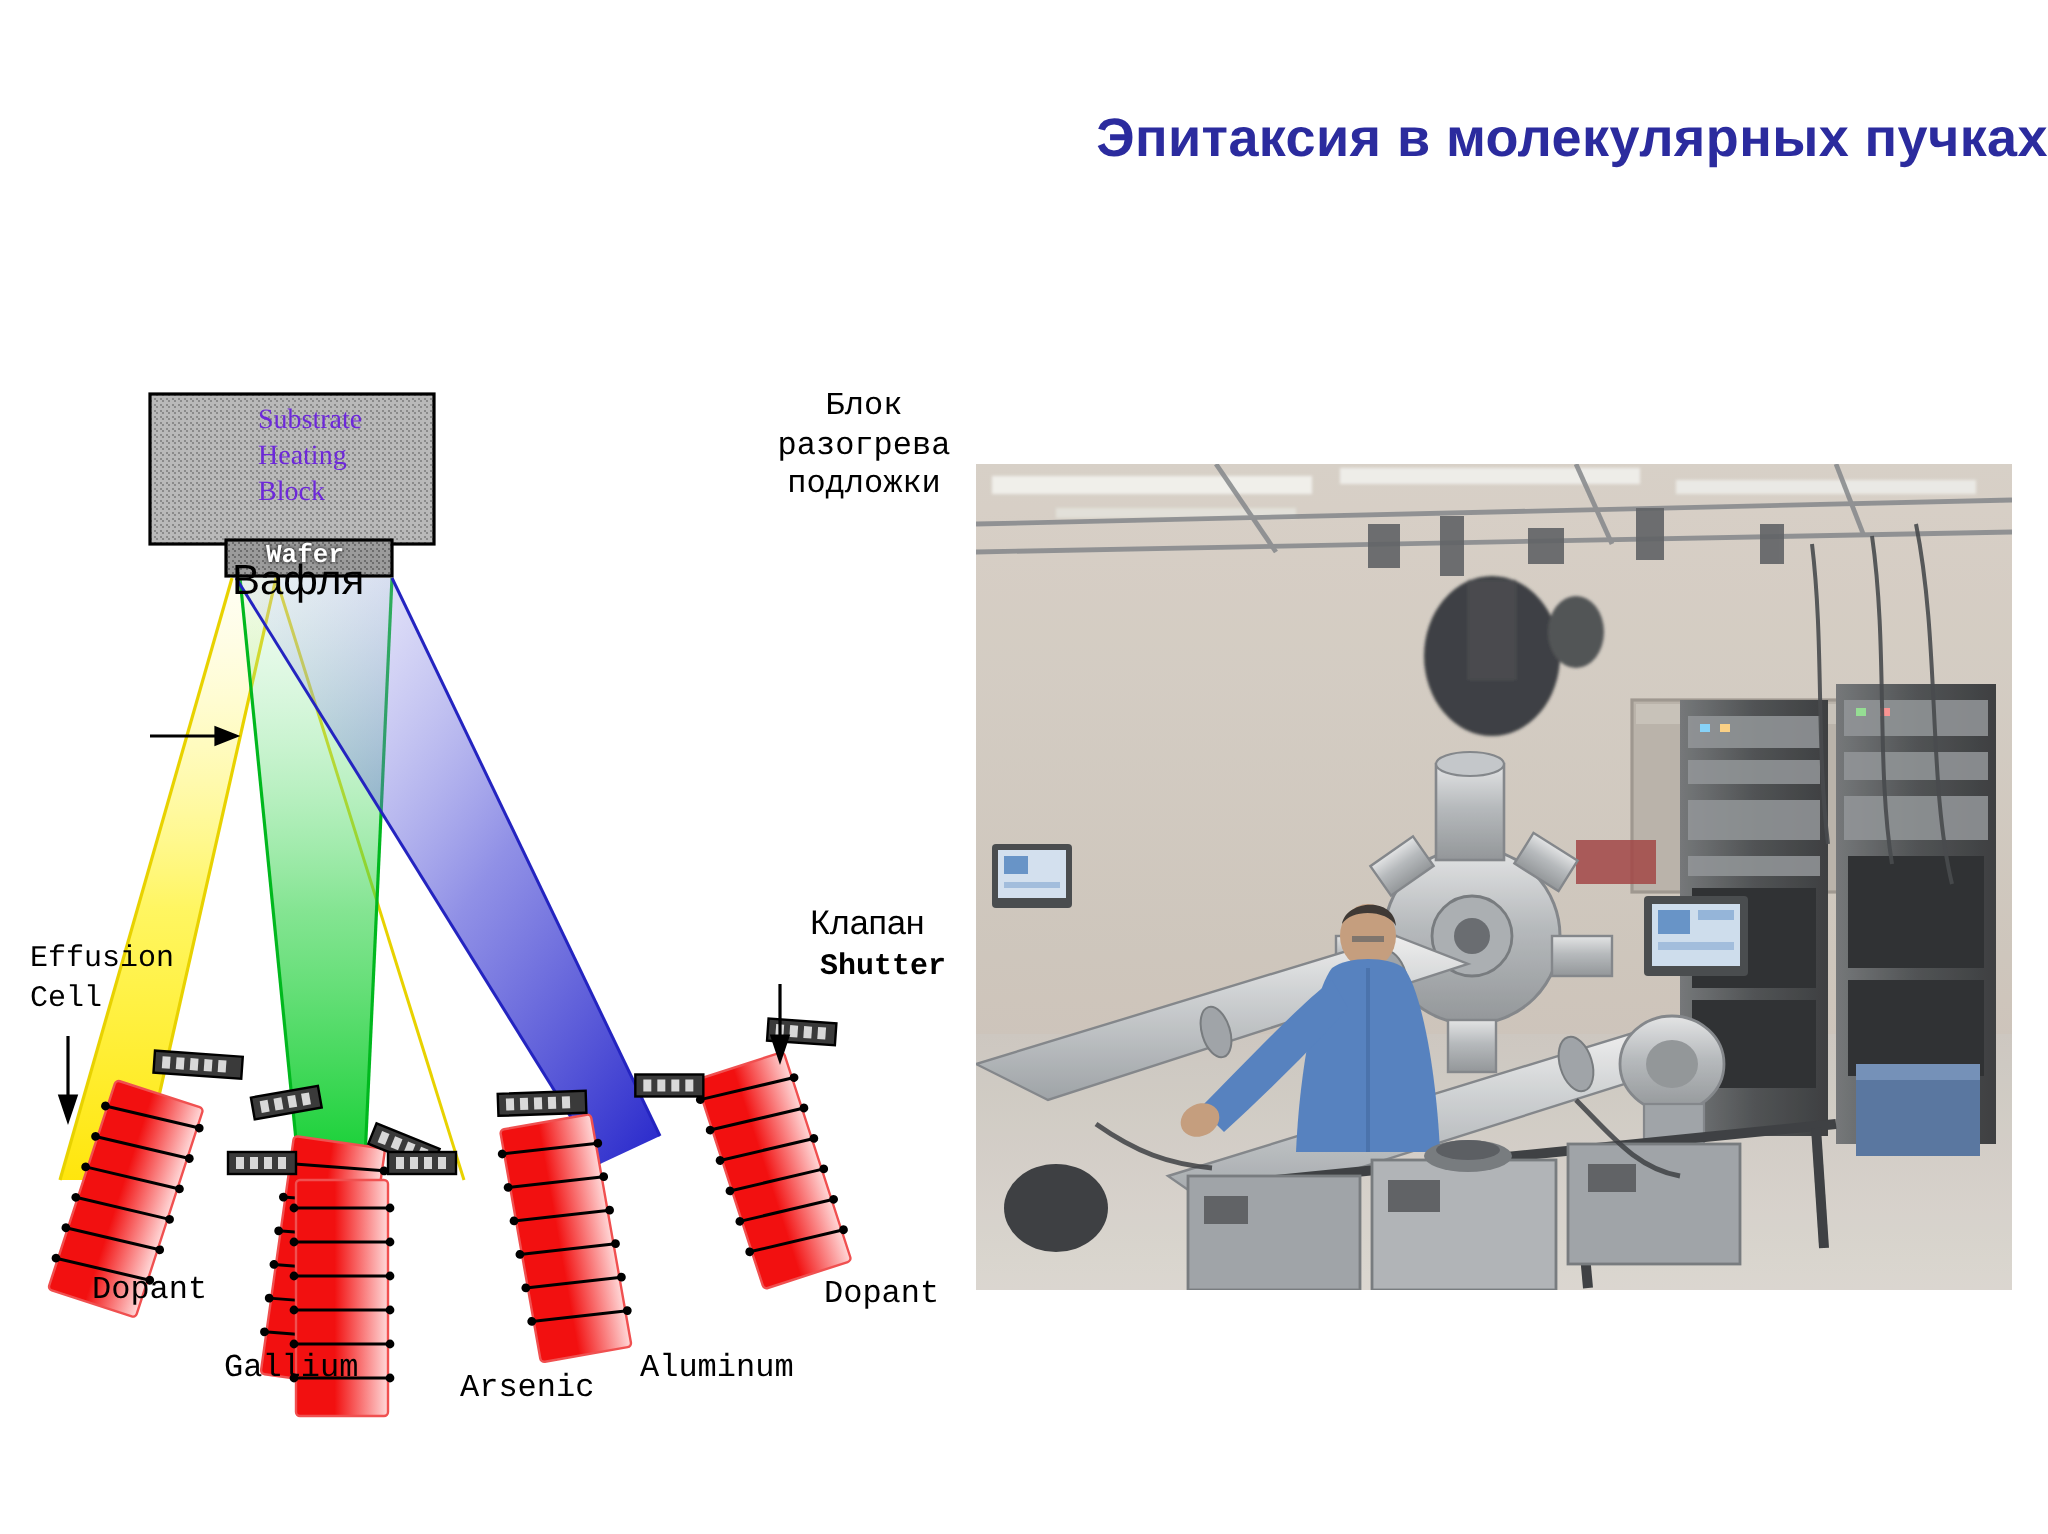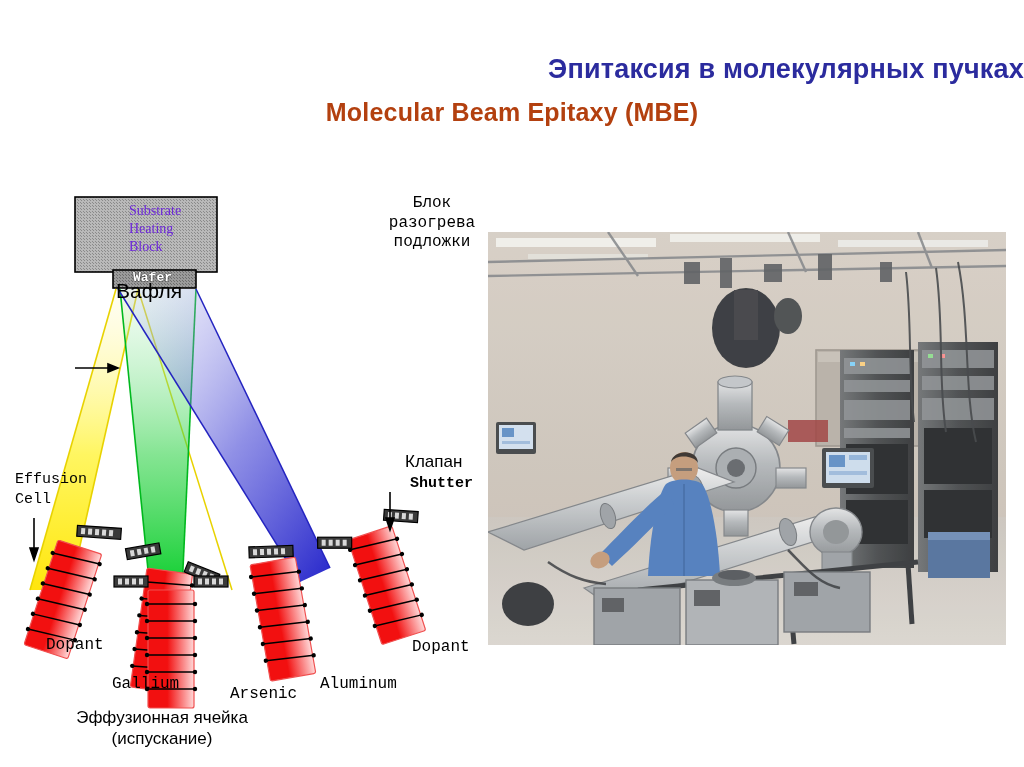--- a/index.html
+++ b/index.html
@@ -92,21 +92,20 @@
     background: #c9c2ba;
   }
   #photo svg { display: block; }
 </style>
 </head>
 <body>
 
 <div id="slide">
 
   <div class="title-ru">Эпитаксия в молекулярных пучках</div>
-  <div class="title-en">Molecular Beam Epitaxy (MBE)</div>
 
   <div id="diagram">
     <svg width="490" height="580" viewBox="0 0 490 580" xmlns="http://www.w3.org/2000/svg">
       <defs>
 
         <pattern id="grayDither" width="3" height="3" patternUnits="userSpaceOnUse">
           <rect width="3" height="3" fill="#b9b9b9"></rect>
           <rect width="1" height="1" fill="#8a8a8a"></rect>
           <rect x="2" y="2" width="1" height="1" fill="#8a8a8a"></rect>
         </pattern>
@@ -406,22 +405,20 @@
   </div>
 
   <div class="lbl-ru" style="left:116px; top:278px; font-size:21px;">Вафля</div>
 
   <div class="lbl-ru" style="left:372px; top:194px; width:120px; font-size:16px; white-space:pre-line;font-family:Liberation Mono, monospace;">Блок
 разогрева
 подложки</div>
 
   <div class="lbl-ru" style="left:405px; top:452px; font-size:17px;">Клапан</div>
 
-  <div class="lbl-ru" style="left:42px; top:708px; width:240px; font-size:17px; white-space:pre-line;">Эффузионная ячейка
-(испускание)</div>
 
   <div id="photo">
     <svg width="518" height="413" viewBox="0 0 518 413" xmlns="http://www.w3.org/2000/svg">
       <defs>
         <linearGradient id="wallG" x1="0" y1="0" x2="0" y2="1">
           <stop offset="0%" stop-color="#d9d2c9"></stop>
           <stop offset="100%" stop-color="#cdc5bb"></stop>
         </linearGradient>
         <linearGradient id="floorG" x1="0" y1="0" x2="0" y2="1">
           <stop offset="0%" stop-color="#cdc8c1"></stop>

